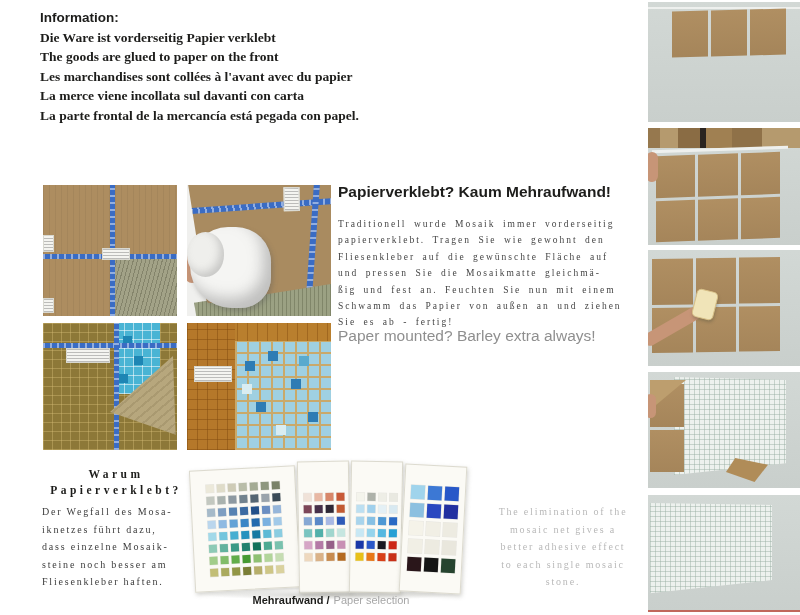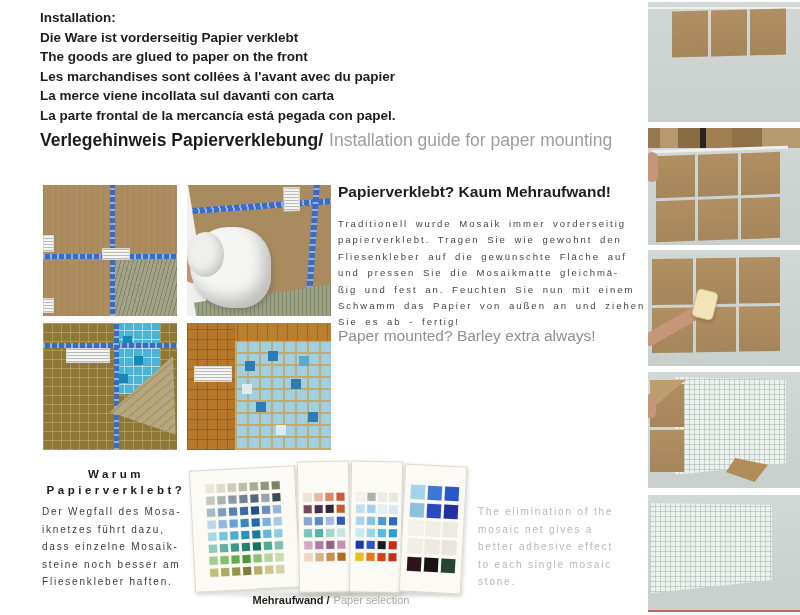--- a/index.html
+++ b/index.html
@@ -1,38 +1,38 @@
 <!DOCTYPE html>
 <html style="--text_black: #1d1d1b; --text_gray: #9d9d9c; --tape_blue: #3a6cc4; --paper_brown: #ab8a5e; --wall_gray: #ccd2cf; --mosaic_gold: #8d7838; --mosaic_orange: #b5782a; --mosaic_cyan: #49b4d4;"><head>
 <meta charset="utf-8">
 <style>
   html,body{margin:0;padding:0;background:#fff;}
   .page{position:relative;width:800px;height:615px;background:#fff;overflow:hidden;
         font-family:"Liberation Sans",sans-serif;color:#1d1d1b;}
   .abs{position:absolute;}
-  .pre{white-space:pre-line;}
+  .pre{white-space:pre-line;font-family:Liberation Serif, serif;}
 
   
   .info-block{left:40px;top:8px;font-weight:bold;font-size:13.5px;line-height:19.5px;color:var(--text_black);}
   .main-heading{left:40px;top:130px;font-size:17.5px;margin:0;font-weight:bold;color:var(--text_black);}
   .main-heading .en{color:var(--text_gray);font-weight:normal;padding-left:6px;}
 
   .mid-col-head-de{left:338px;top:183px;font-size:15.5px;font-weight:bold;color:var(--text_black);}
   .mid-col-body-de{left:338px;top:216px;width:315px;font-size:9.5px;letter-spacing:2px;word-spacing:3px;
                    line-height:16.4px;color:#454545;}
   .mid-col-head-en{left:338px;top:327px;font-size:15.5px;color:#8f8f8f;}
   .mid-col-body-en{left:338px;top:356px;width:315px;font-size:9.5px;letter-spacing:2px;word-spacing:3px;
                    line-height:16.4px;color:#b3b3b3;}
 
   .why-de-head{left:36px;top:466px;width:160px;text-align:center;font-weight:bold;font-size:11.5px;
                letter-spacing:3.5px;line-height:16px;color:var(--text_black);}
   .why-de-body{left:42px;top:503px;width:165px;font-size:10px;letter-spacing:1.8px;line-height:17.5px;color:#3c3c3c;}
   .why-en-head{left:480px;top:466px;width:160px;text-align:center;font-size:11.5px;
                letter-spacing:3.5px;line-height:16px;color:#9b9b9b;}
-  .why-en-body{left:478px;top:503px;width:170px;font-size:10px;letter-spacing:1.8px;line-height:17.5px;color:#b8b8b8;}
+  .why-en-body{left:478px;top:503px;width:170px;font-size:10px;letter-spacing:1.8px;line-height:17.5px;color:#b8b8b8;text-align:center;}
 
   .fan-caption{left:192px;top:594px;width:278px;text-align:center;font-size:11px;}
   .fan-caption .de{font-weight:bold;color:var(--text_black);}
   .fan-caption .en{color:#a6a6a6;padding-left:4px;}
 
   
   .photo{overflow:hidden;}
   .lbl{position:absolute;background:#f4f4f0;border:1px solid #d8d8d0;
        background-image:repeating-linear-gradient(0deg,rgba(120,120,120,.45) 0 1px,transparent 1px 3px);}
   .tape{position:absolute;background:var(--tape_blue);
@@ -128,31 +128,28 @@
   .fp3{left:210px;top:7px;width:60px;height:126px;transform:rotate(3deg);}
   .fan-row{display:flex;gap:3px;margin:2px 0;justify-content:center;}
   .fan-sw{display:block;box-shadow:0 0 0 .5px rgba(0,0,0,.08);}
 </style>
 </head>
 <body>
 
 <div class="page">
 
   <div class="abs info-block">
-    <div>Installation:</div>
+    <div>Information:</div>
     <div class="pre">Die Ware ist vorderseitig Papier verklebt
 The goods are glued to paper on the front
 Les marchandises sont collées à l'avant avec du papier
 La merce viene incollata sul davanti con carta
 La parte frontal de la mercancía está pegada con papel.</div>
   </div>
 
-  <h1 class="abs main-heading">
-    <span class="de">Verlegehinweis Papierverklebung/</span><span class="en">Installation guide for paper mounting</span>
-  </h1>
 
   <div class="abs photo p1">
     <div class="adh"></div>
     <div class="tape" style="left:0;top:53%;width:100%;height:5px;"></div>
     <div class="tape tapeV" style="left:50%;top:0;width:5px;height:100%;"></div>
     <div class="lbl" style="left:0;top:38%;width:9px;height:15px;"></div>
     <div class="lbl" style="left:44%;top:48%;width:26px;height:10px;"></div>
     <div class="lbl" style="left:0;top:86%;width:9px;height:13px;"></div>
   </div>
 

